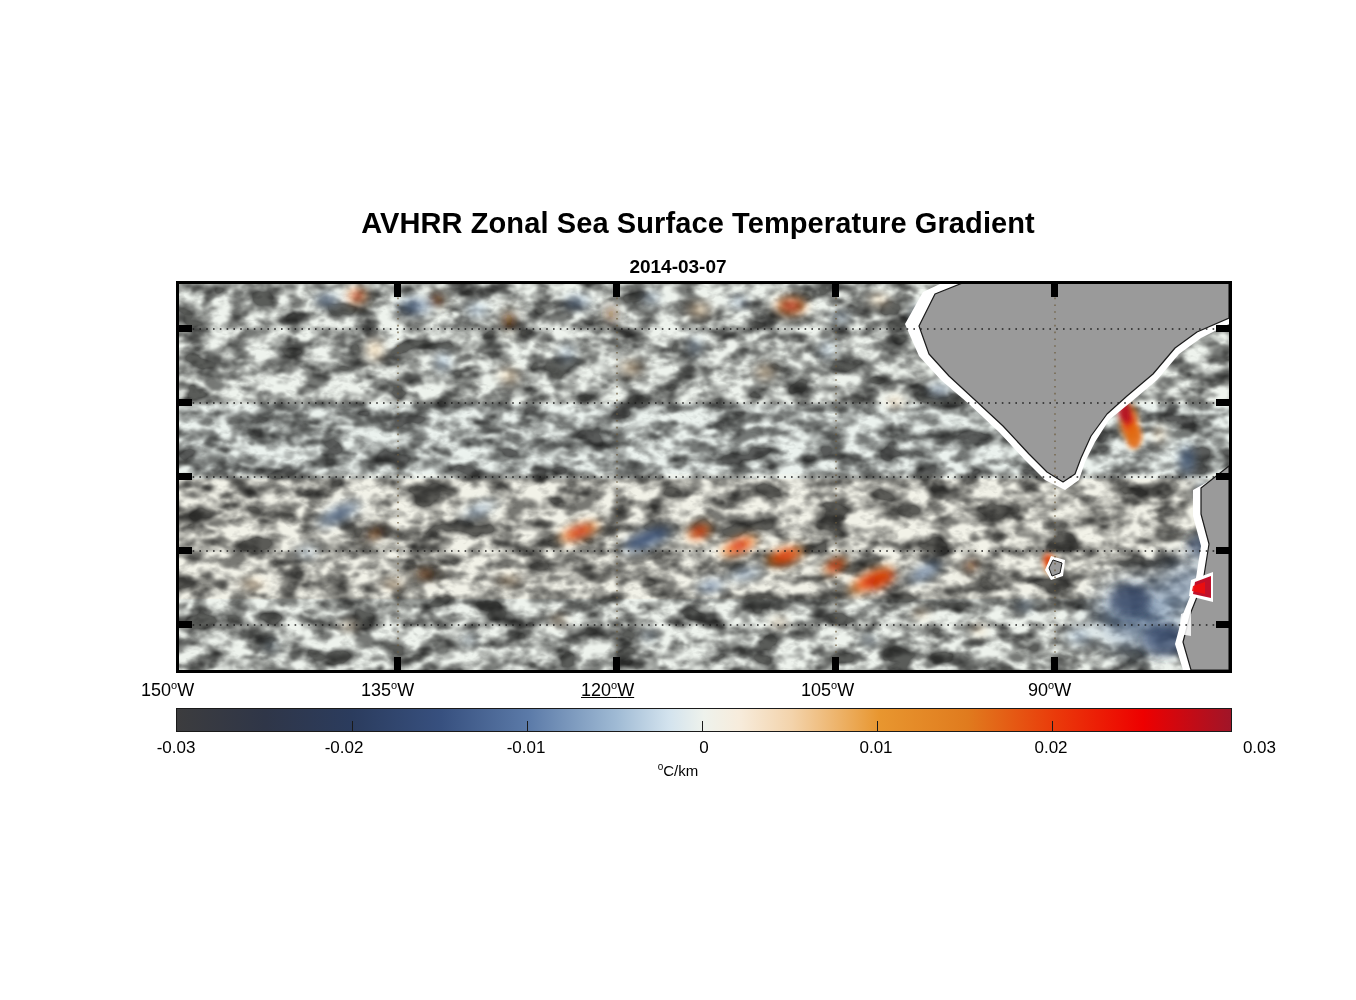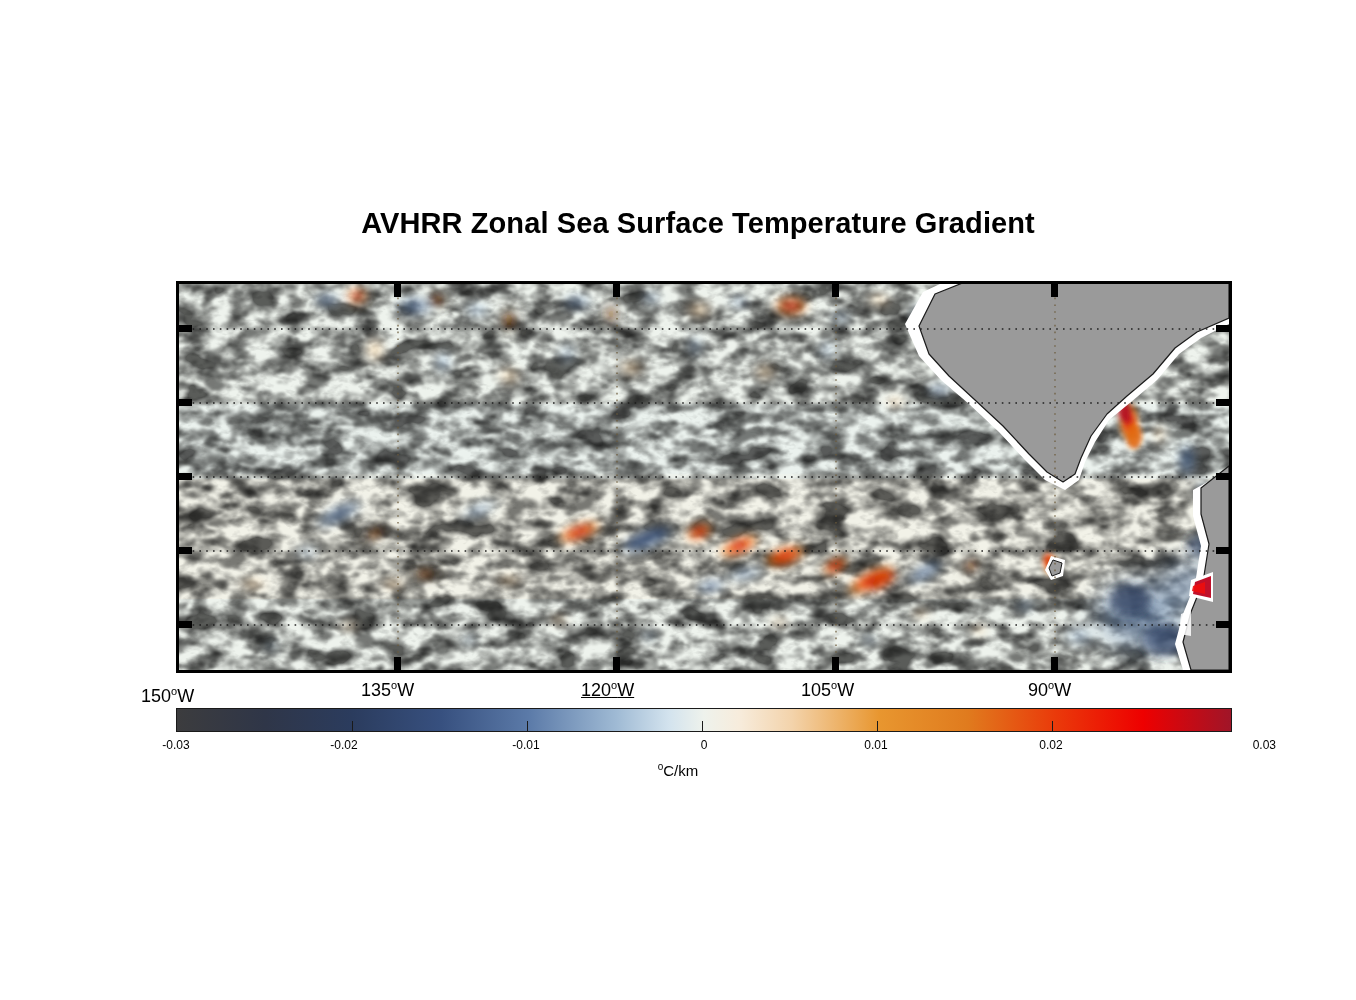--- a/index.html
+++ b/index.html
@@ -29,53 +29,54 @@
   }
   .xtick sup{font-size:11px;vertical-align:super;}
 
   #cbar{
     position:absolute;left:176px;top:708px;width:1056px;height:24px;
     border:1.5px solid #1a1a1a;box-sizing:border-box;
   }
   #cbarfill{position:absolute;left:0;top:0;right:0;bottom:0;}
   .cbtick{position:absolute;top:12px;width:1px;height:11px;background:#1a1a1a;}
   .cblab{
-    position:absolute;top:738px;font-size:12px;color:#000;
+    position:absolute;top:738px;font-size:17px;color:#000;
     text-align:center;white-space:nowrap;
   }
   #cbunits{
     position:absolute;left:0;width:1356px;top:761px;text-align:center;
     font-size:15px;color:#000000;
   }
   #cbunits sup{font-size:10px;vertical-align:super;}
 </style>
 </head>
 <body>
 
 <div id="page">
 
   <div class="ttl" id="title">AVHRR Zonal Sea Surface Temperature Gradient</div>
+  <div class="ttl" id="subtitle">2014-03-07</div>
 
   <div class="ytick" style="top:324px;">
     <span>15</span><sup>o</sup><span>N</span>
   </div>
   <div class="ytick" style="top:398px;">
     <span>10</span><sup>o</sup><span>N</span>
   </div>
   <div class="ytick" style="top:473px;">
     <span>5</span><sup>o</sup><span>N</span>
   </div>
   <div class="ytick" style="top:548px;">
     <span>0</span><sup>o</sup><span></span>
   </div>
   <div class="ytick" style="top:623px;">
     <span>5</span><sup>o</sup><span>S</span>
   </div>
 
-  <div class="xtick" style="left:141px;margin-top:6px;">
+  <div class="xtick" style="left:141px;">
     <span>150</span><sup>o</sup><span>W</span>
   </div>
   <div class="xtick" style="left:361px;text-align:center;">
     <span>135</span><sup>o</sup><span>W</span>
   </div>
   <div class="xtick" style="left:581px;text-decoration:underline;">
     <span>120</span><sup>o</sup><span>W</span>
   </div>
   <div class="xtick" style="left:801px;">
     <span>105</span><sup>o</sup><span>W</span>

